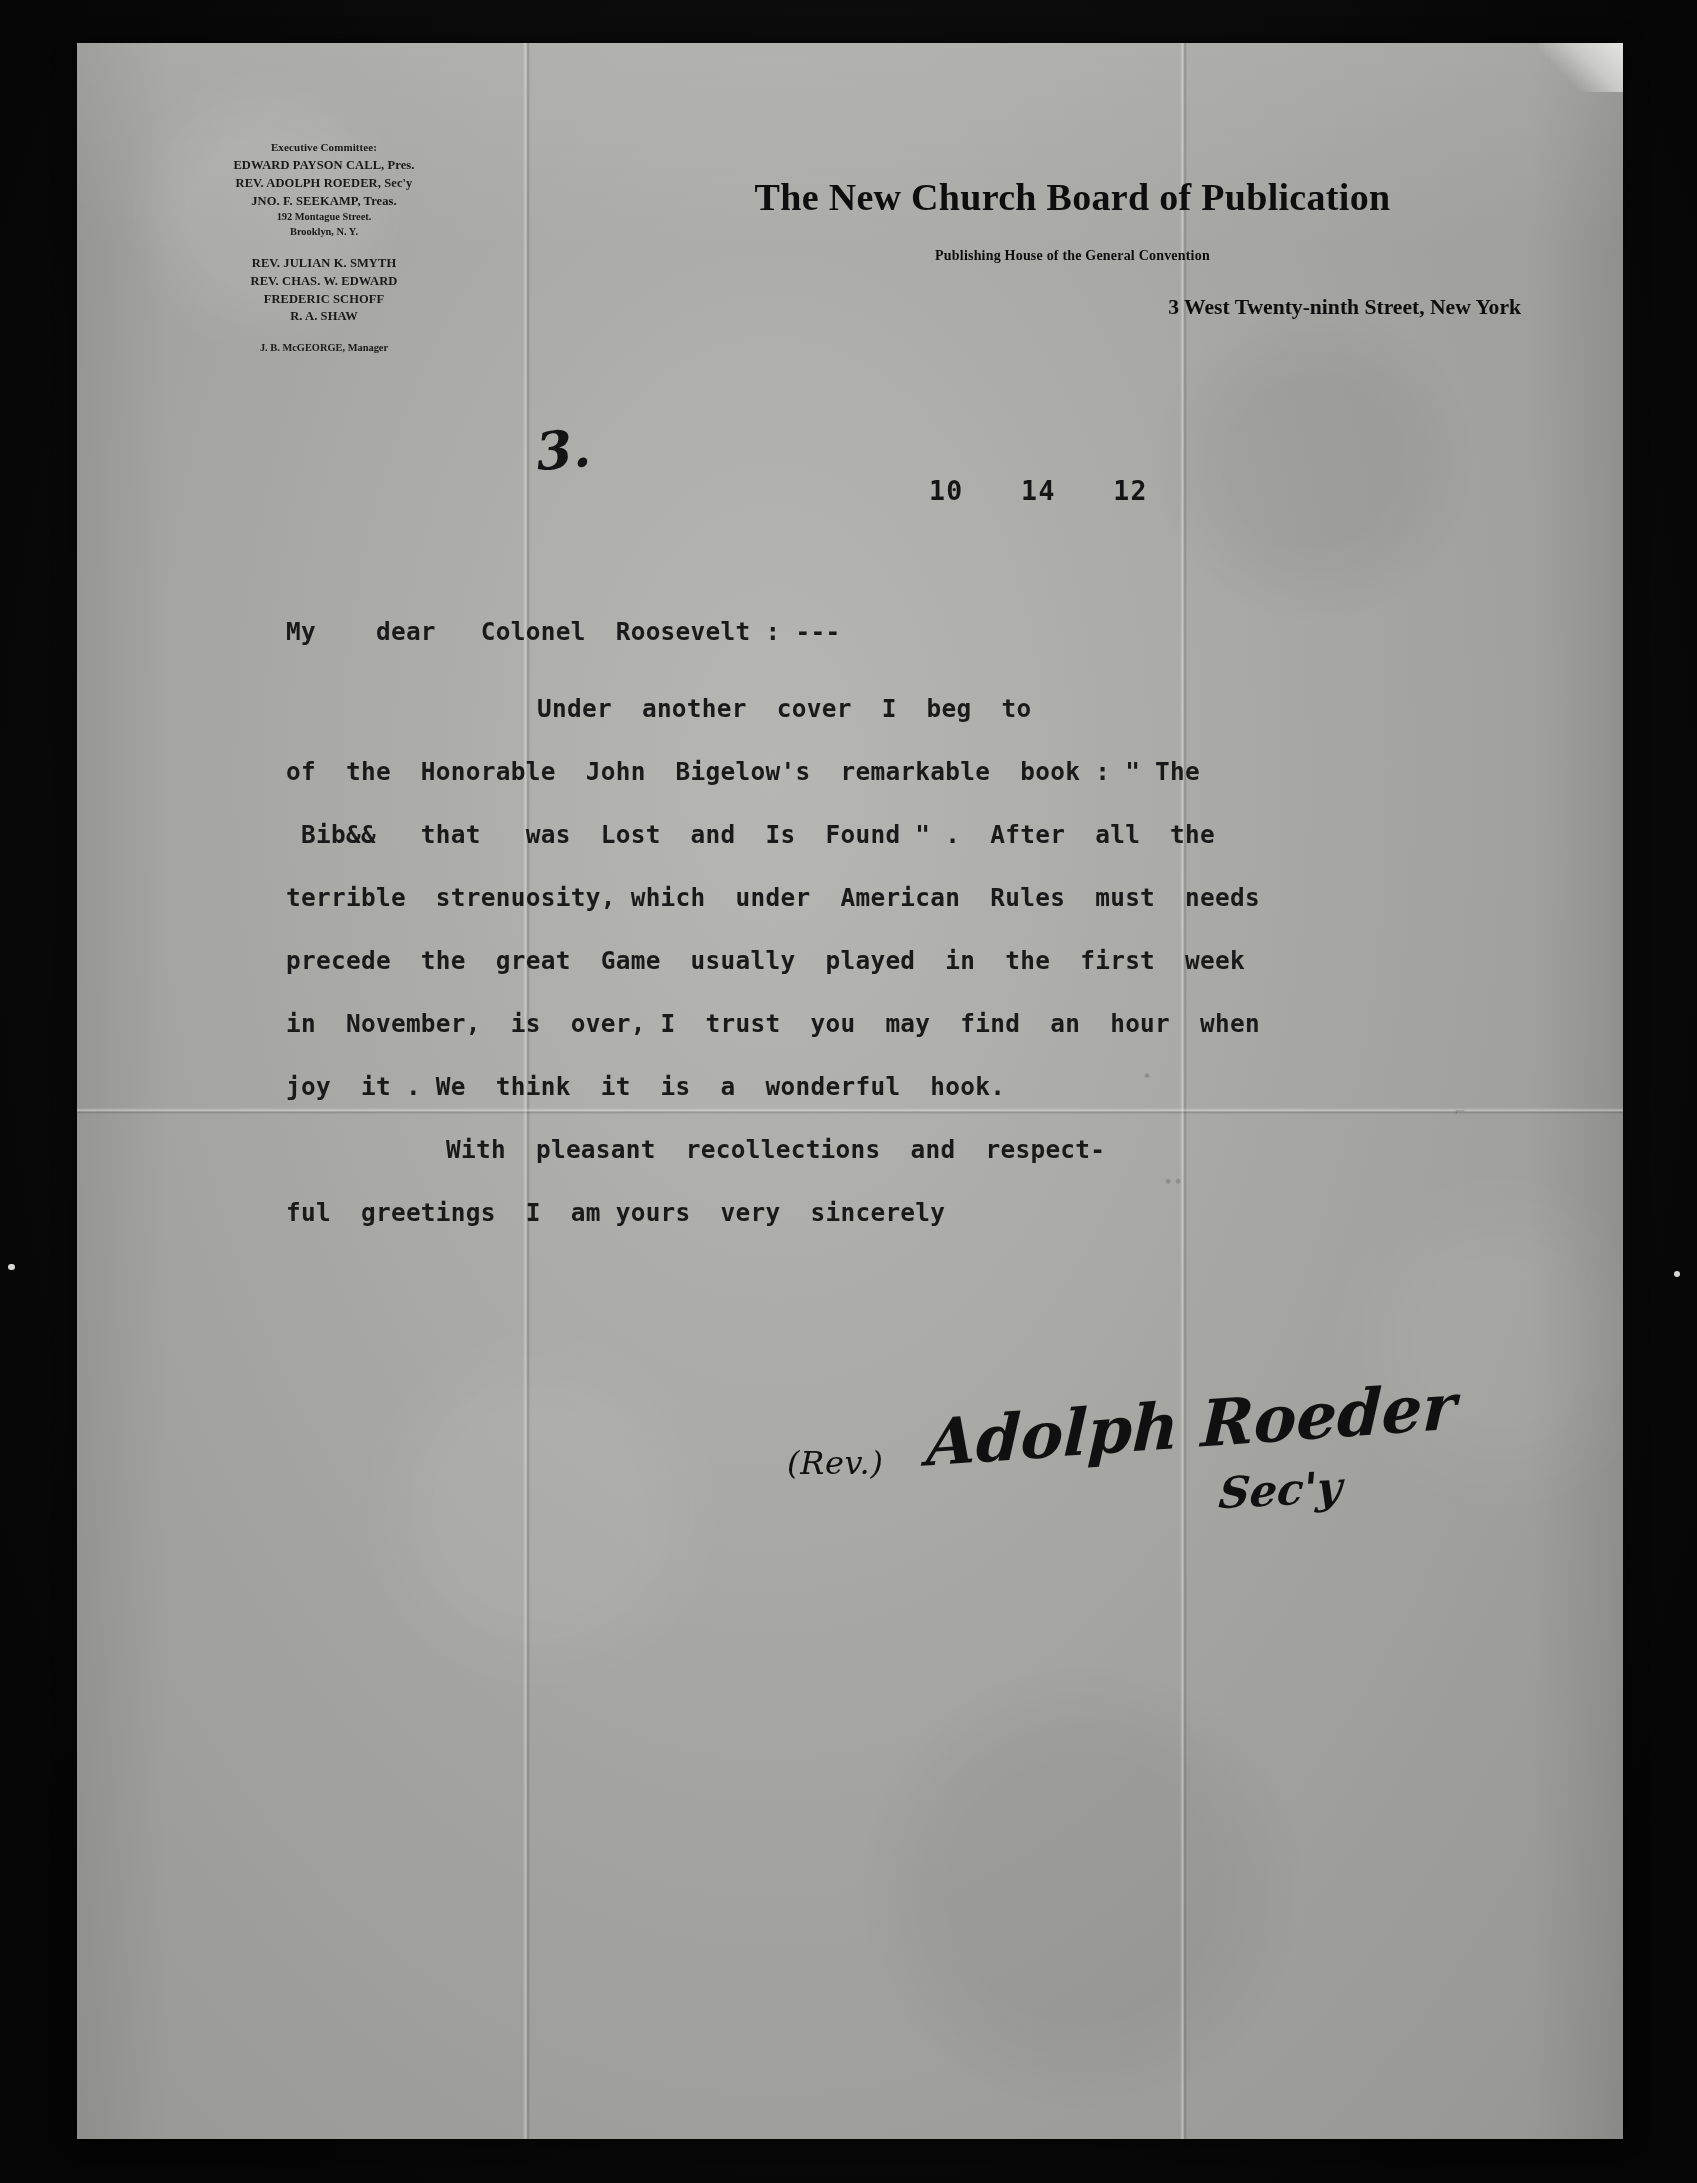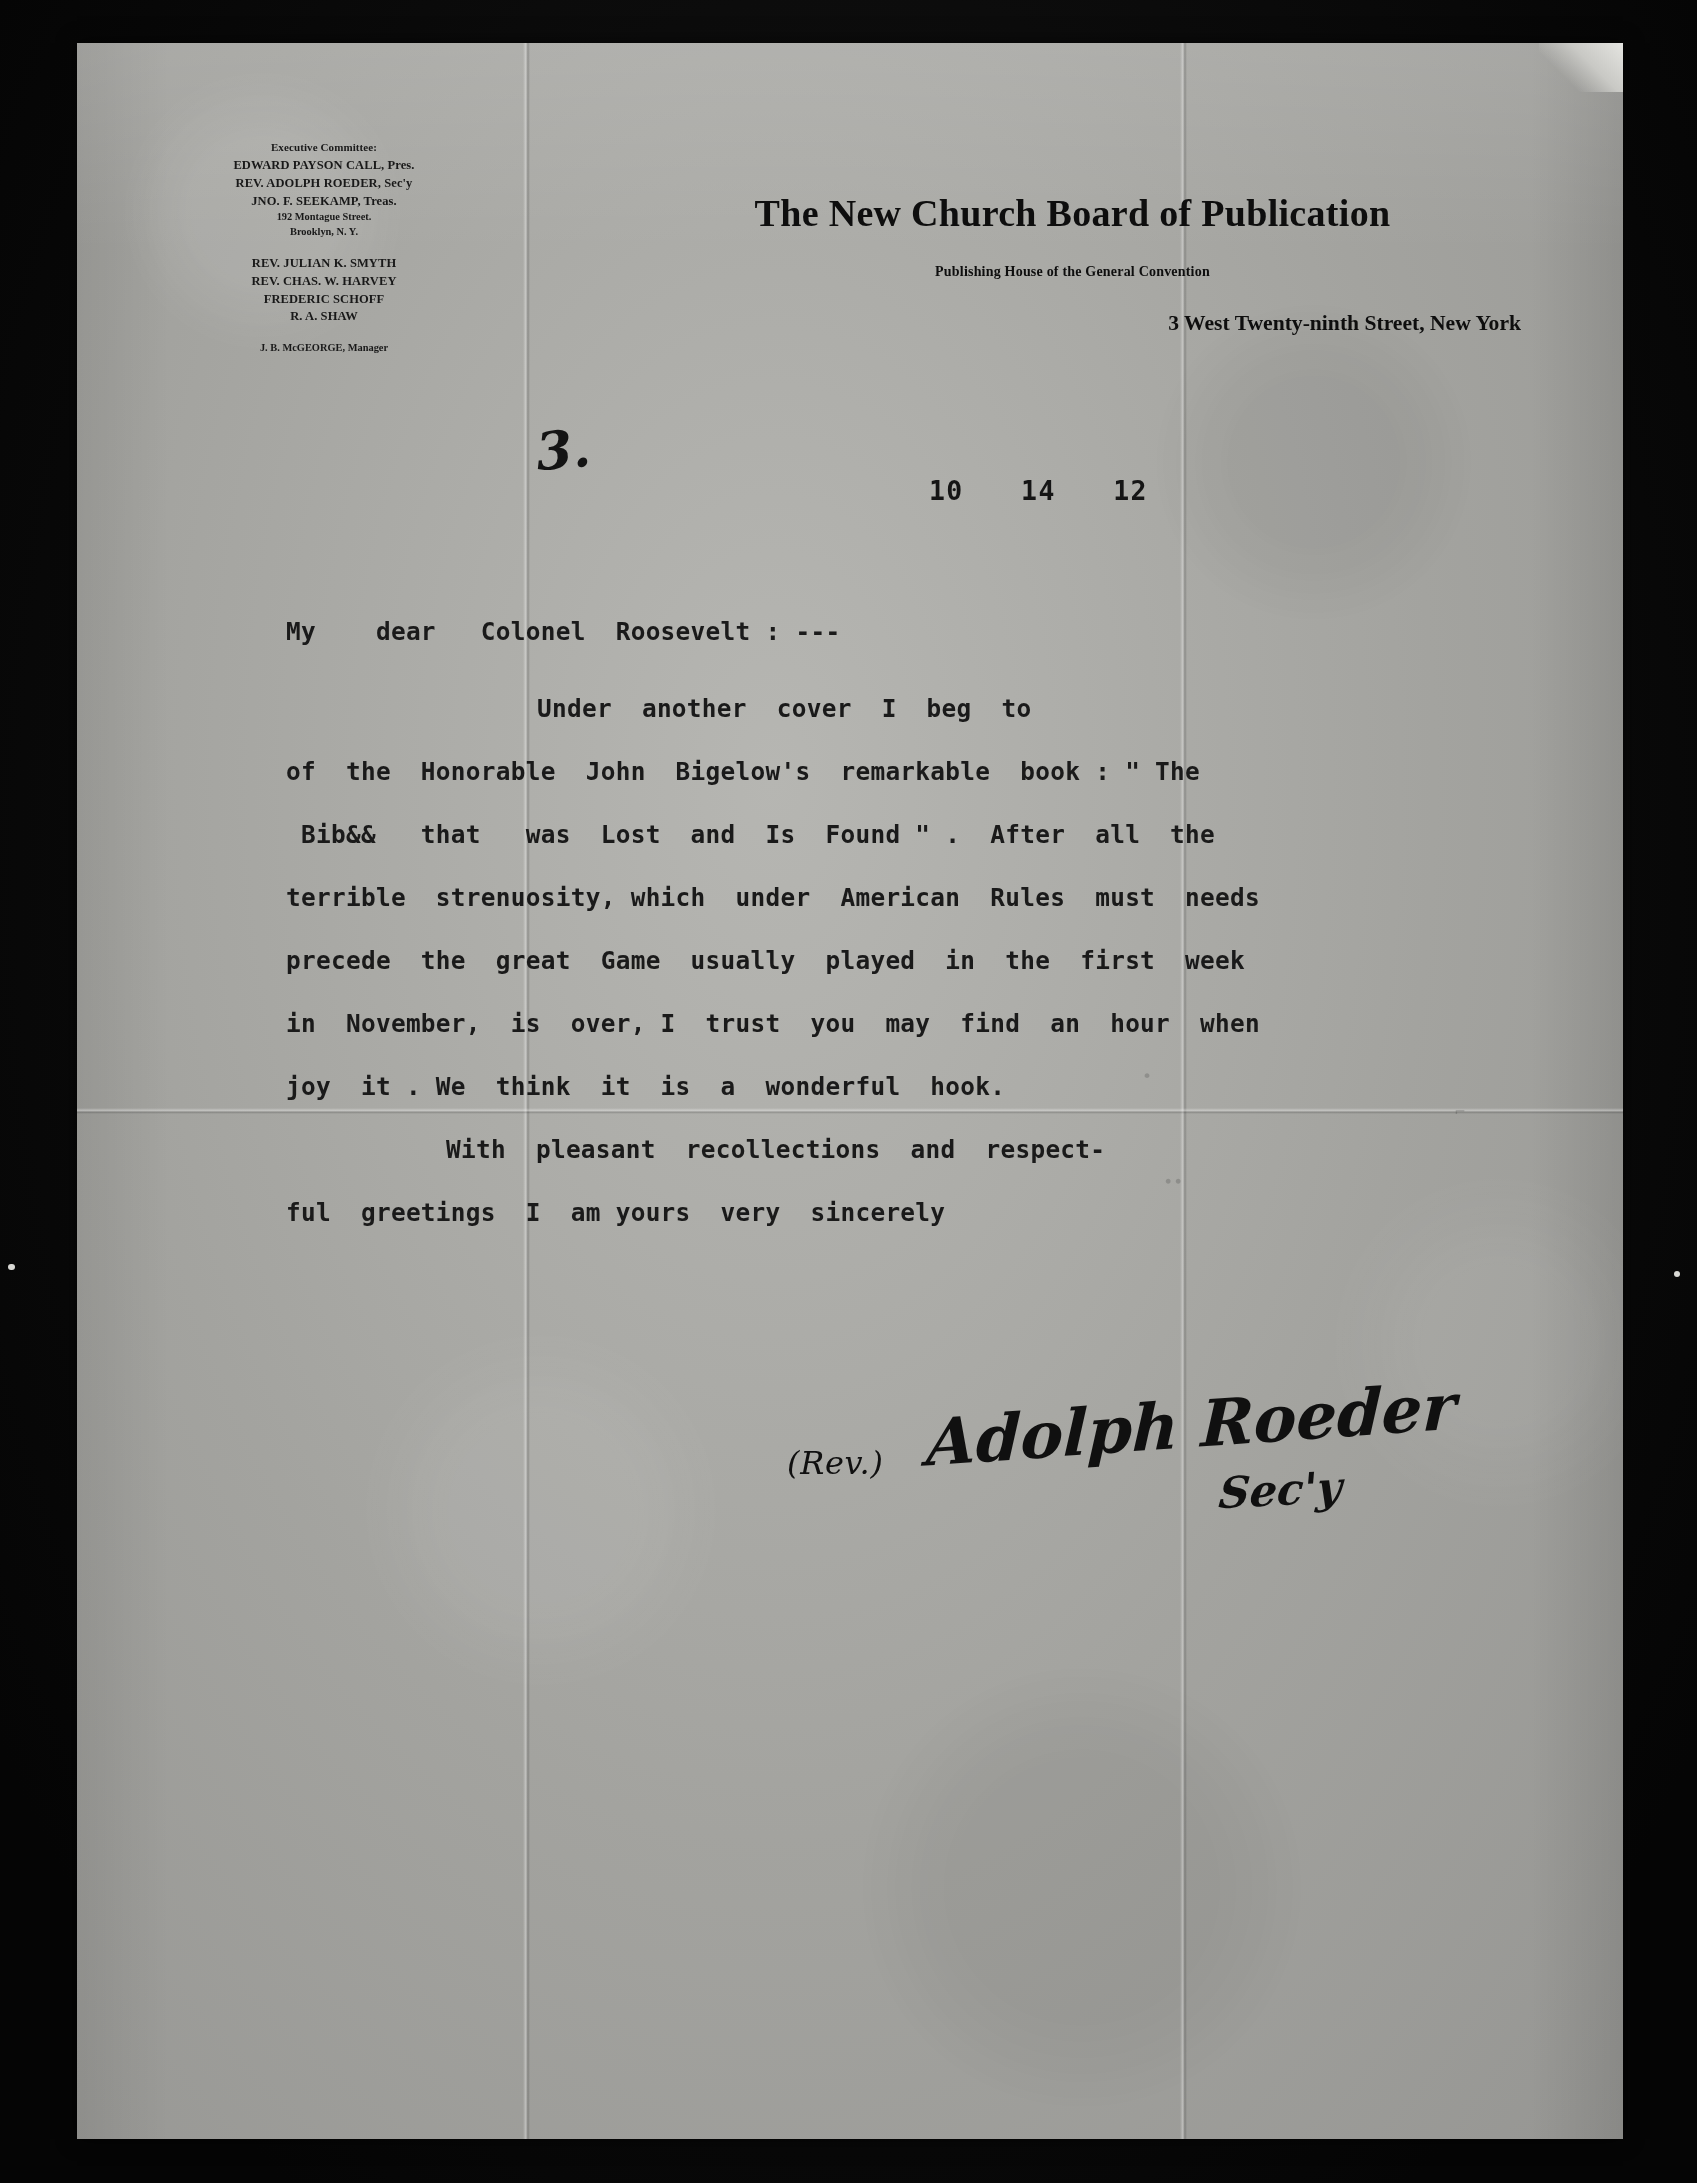--- a/index.html
+++ b/index.html
@@ -111,21 +111,20 @@
     top: 132px;
     width: 933px;
     text-align: center;
     color: #0e0e0e;
   }
   #org-title {
     font-size: 38px;
     font-weight: bold;
     letter-spacing: 0.3px;
     white-space: nowrap;
-    margin-top: 16px;
   }
   #org-sub {
     margin-top: 29px;
     font-size: 14px;
     font-weight: bold;
     letter-spacing: 0.2px;
   }
   #org-addr {
     margin-top: 31px;
     font-size: 21.6px;
@@ -253,21 +252,21 @@
 
     <div id="letterhead-left">
       <div class="lh-title">Executive Committee:</div>
       <div class="lh-line">EDWARD PAYSON CALL, Pres.</div>
       <div class="lh-line">REV. ADOLPH ROEDER, Sec'y</div>
       <div class="lh-line">JNO. F. SEEKAMP, Treas.</div>
       <div class="lh-small">192 Montague Street.</div>
       <div class="lh-small">Brooklyn, N. Y.</div>
       <div class="lh-gap"></div>
       <div class="lh-line">REV. JULIAN K. SMYTH</div>
-      <div class="lh-line">REV. CHAS. W. HARVEY</div>
+      <div class="lh-line">REV. CHAS. W. EDWARD</div>
       <div class="lh-line">FREDERIC SCHOFF</div>
       <div class="lh-line">R. A. SHAW</div>
       <div class="lh-gap"></div>
       <div class="lh-small">J. B. McGEORGE, Manager</div>
     </div>
 
     <div id="letterhead-right">
       <div id="org-title">The New Church Board of Publication</div>
       <div id="org-sub">Publishing House of the General Convention</div>
       <div id="org-addr">3 West Twenty-ninth Street, New York</div>

